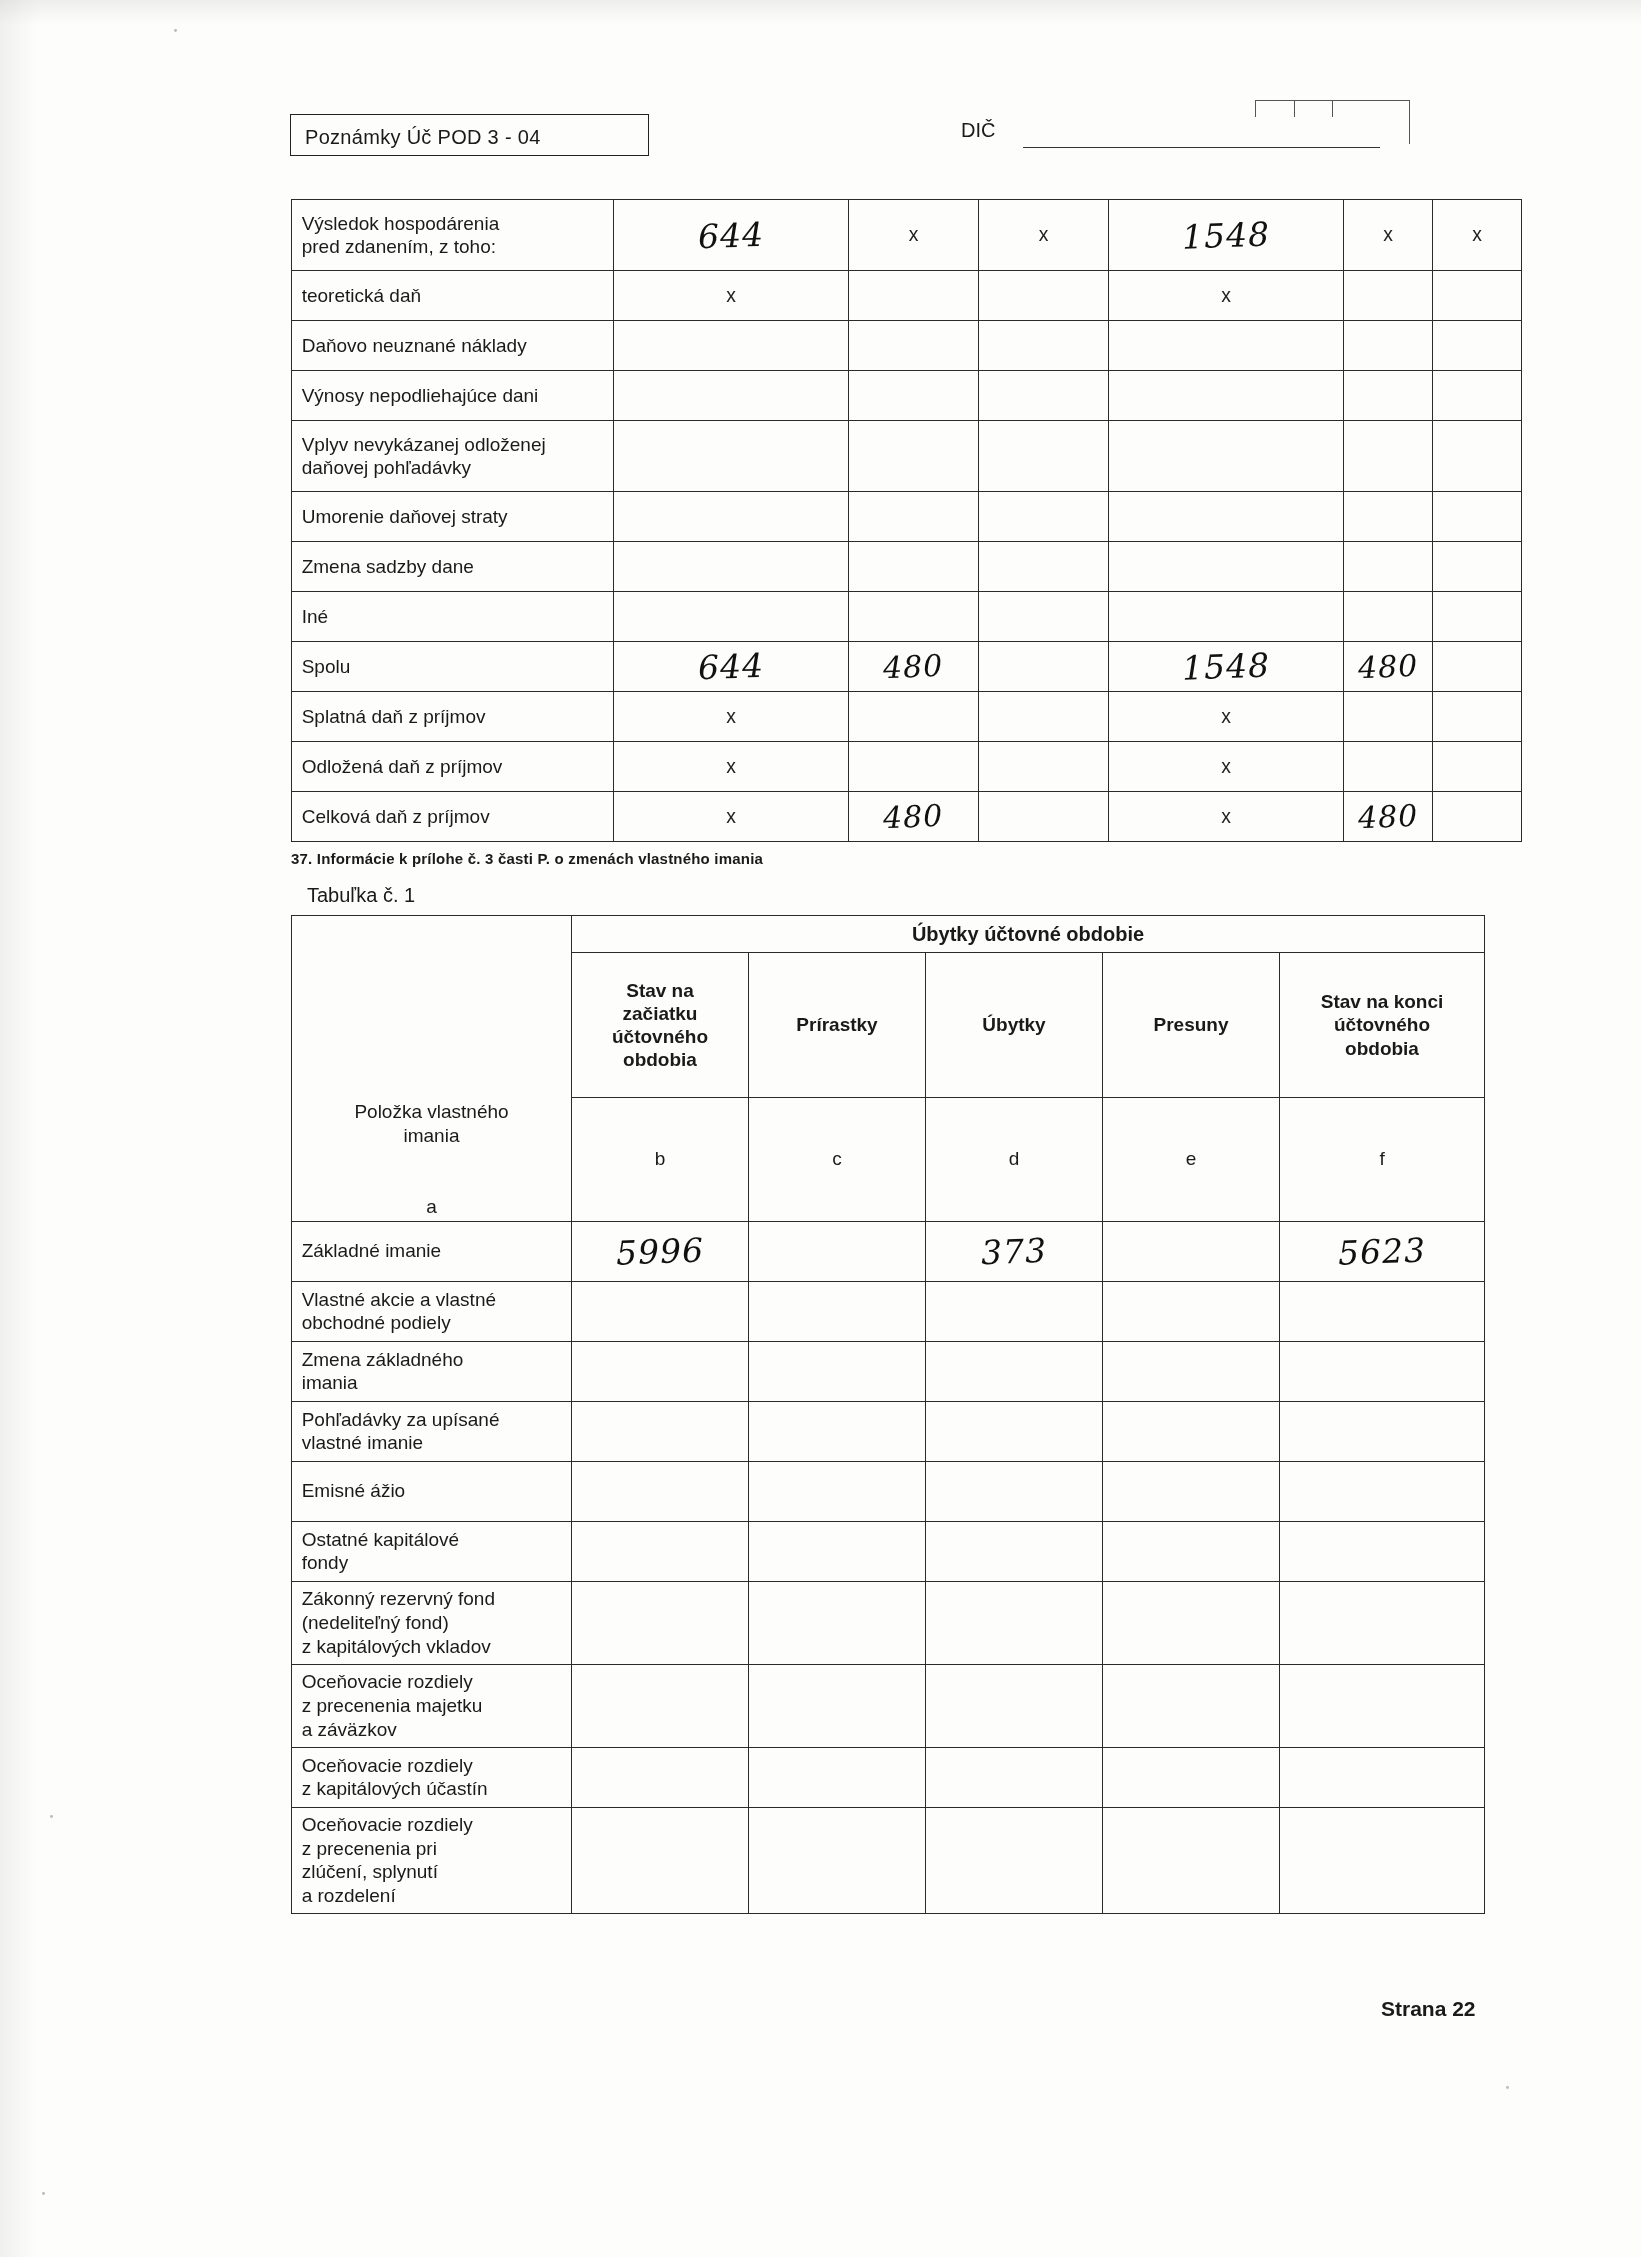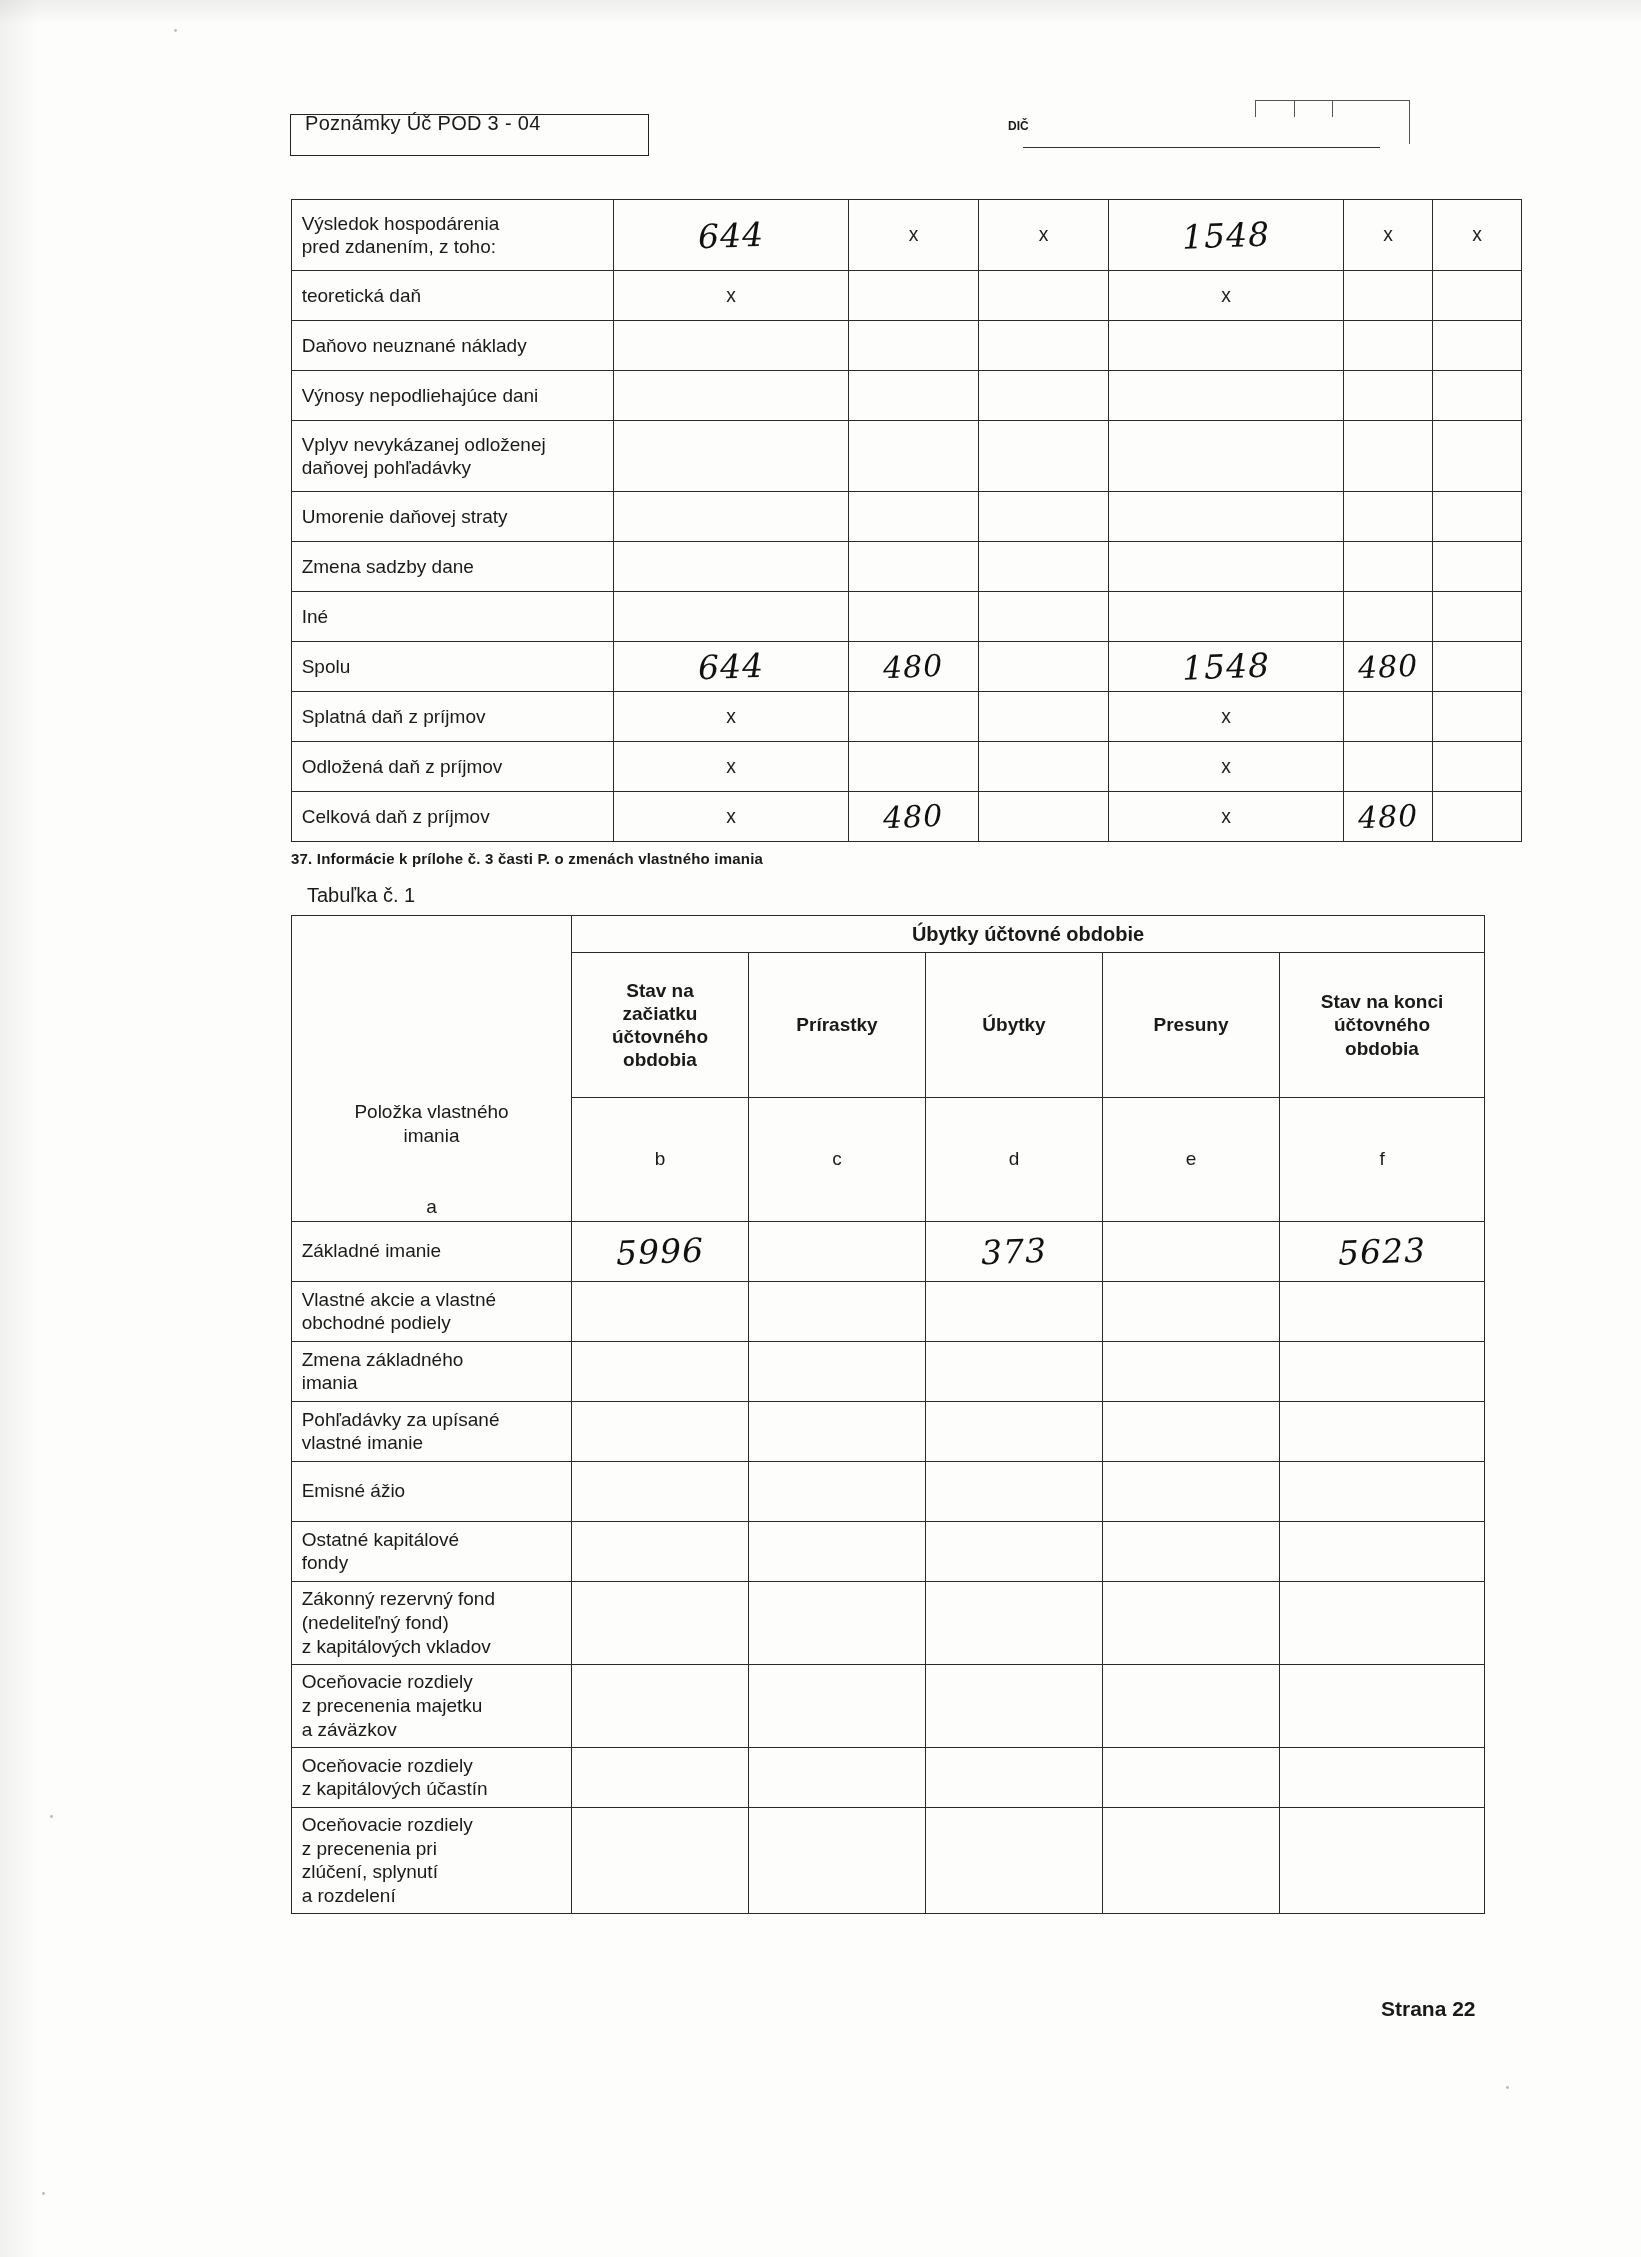--- a/index.html
+++ b/index.html
@@ -42,30 +42,29 @@
     left: 290px;
     top: 114px;
     width: 359px;
     height: 42px;
     border: 1.9px solid #222;
     box-sizing: border-box;
   }
   .form-code-text {
     position: absolute;
     left: 305px;
-    top: 112px;
+    top: 126px;
     font-size: 20px;
     letter-spacing: 0.3px;
   }
   .dic-label {
     position: absolute;
-    left: 1008px;
+    left: 961px;
     top: 119px;
-    font-size: 12px;
-    font-weight: bold;
+    font-size: 20px;
   }
   .dic-line {
     position: absolute;
     left: 1023px;
     top: 147px;
     width: 357px;
     height: 0;
     border-bottom: 1.9px solid #333;
   }
   .dic-grid {

